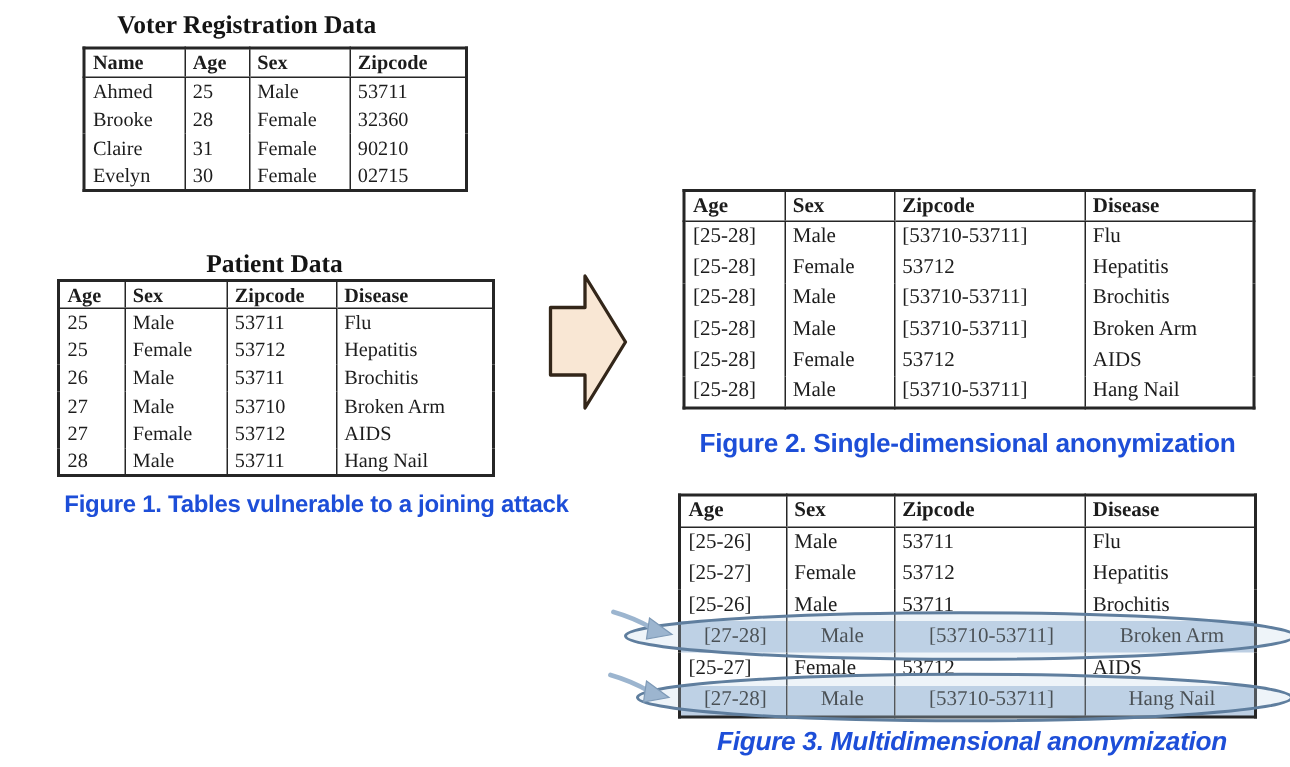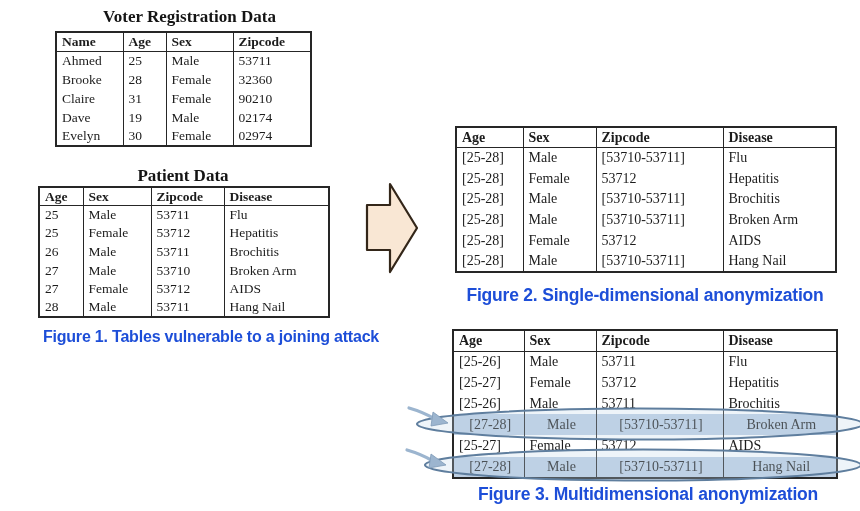--- a/index.html
+++ b/index.html
@@ -38,25 +38,25 @@
   table.voter   tr { height:19px; }
   table.patient { left:38px;  top:186px; width:290px; font-size:13.5px; }
   table.patient tr { height:18.6px; }
   table.fig2    { left:455px; top:126px; width:380px; font-size:14px; }
   table.fig2    tr { height:20.7px; }
   table.fig3    { left:452px; top:329px; width:384px; font-size:14px; }
   table.fig3    tr { height:21.1px; }
 
   table.fig3 tbody tr.hl td { background: var(--highlight-row-fill, #bdcfe3); text-align: center; }
 
-  #voter-title   { left:62px;  top:7px;   width:255px; }
+  #voter-title   { left:37px;  top:7px;   width:255px; }
   #patient-title { left:38px;  top:166px; width:290px; }
   #fig1-caption  { left:0px;   top:328px; width:382px; }
   #fig2-caption  { left:443px; top:285px; width:404px; }
-  #fig3-caption  { left:448px; top:484px; width:400px; }
+  #fig3-caption  { left:448px; top:484px; width:400px;font-style:italic; }
 
   svg.abs { position:absolute; overflow:visible; }
   #transform-arrow { left:358px; top:180px; }
   #fig3-overlay    { left:395px; top:393px; }
 </style>
 </head>
 <body>
 
 <div class="canvas">
 
@@ -90,30 +90,24 @@
           <td>Female</td>
           <td>32360</td>
         </tr>
         <tr>
           <td>Claire</td>
           <td>31</td>
           <td>Female</td>
           <td>90210</td>
         </tr>
         <tr>
-          <td>Dave</td>
-          <td>19</td>
-          <td>Male</td>
-          <td>02174</td>
-        </tr>
-        <tr>
           <td>Evelyn</td>
           <td>30</td>
           <td>Female</td>
-          <td>02974</td>
+          <td>02715</td>
         </tr>
       </tbody>
     </table>
 
   <div id="patient-title" class="tbl-title">Patient Data</div>
 
   <table class="dtable patient">
       <colgroup>
         <col style="width: 44px;">
         <col style="width: 68px;">

